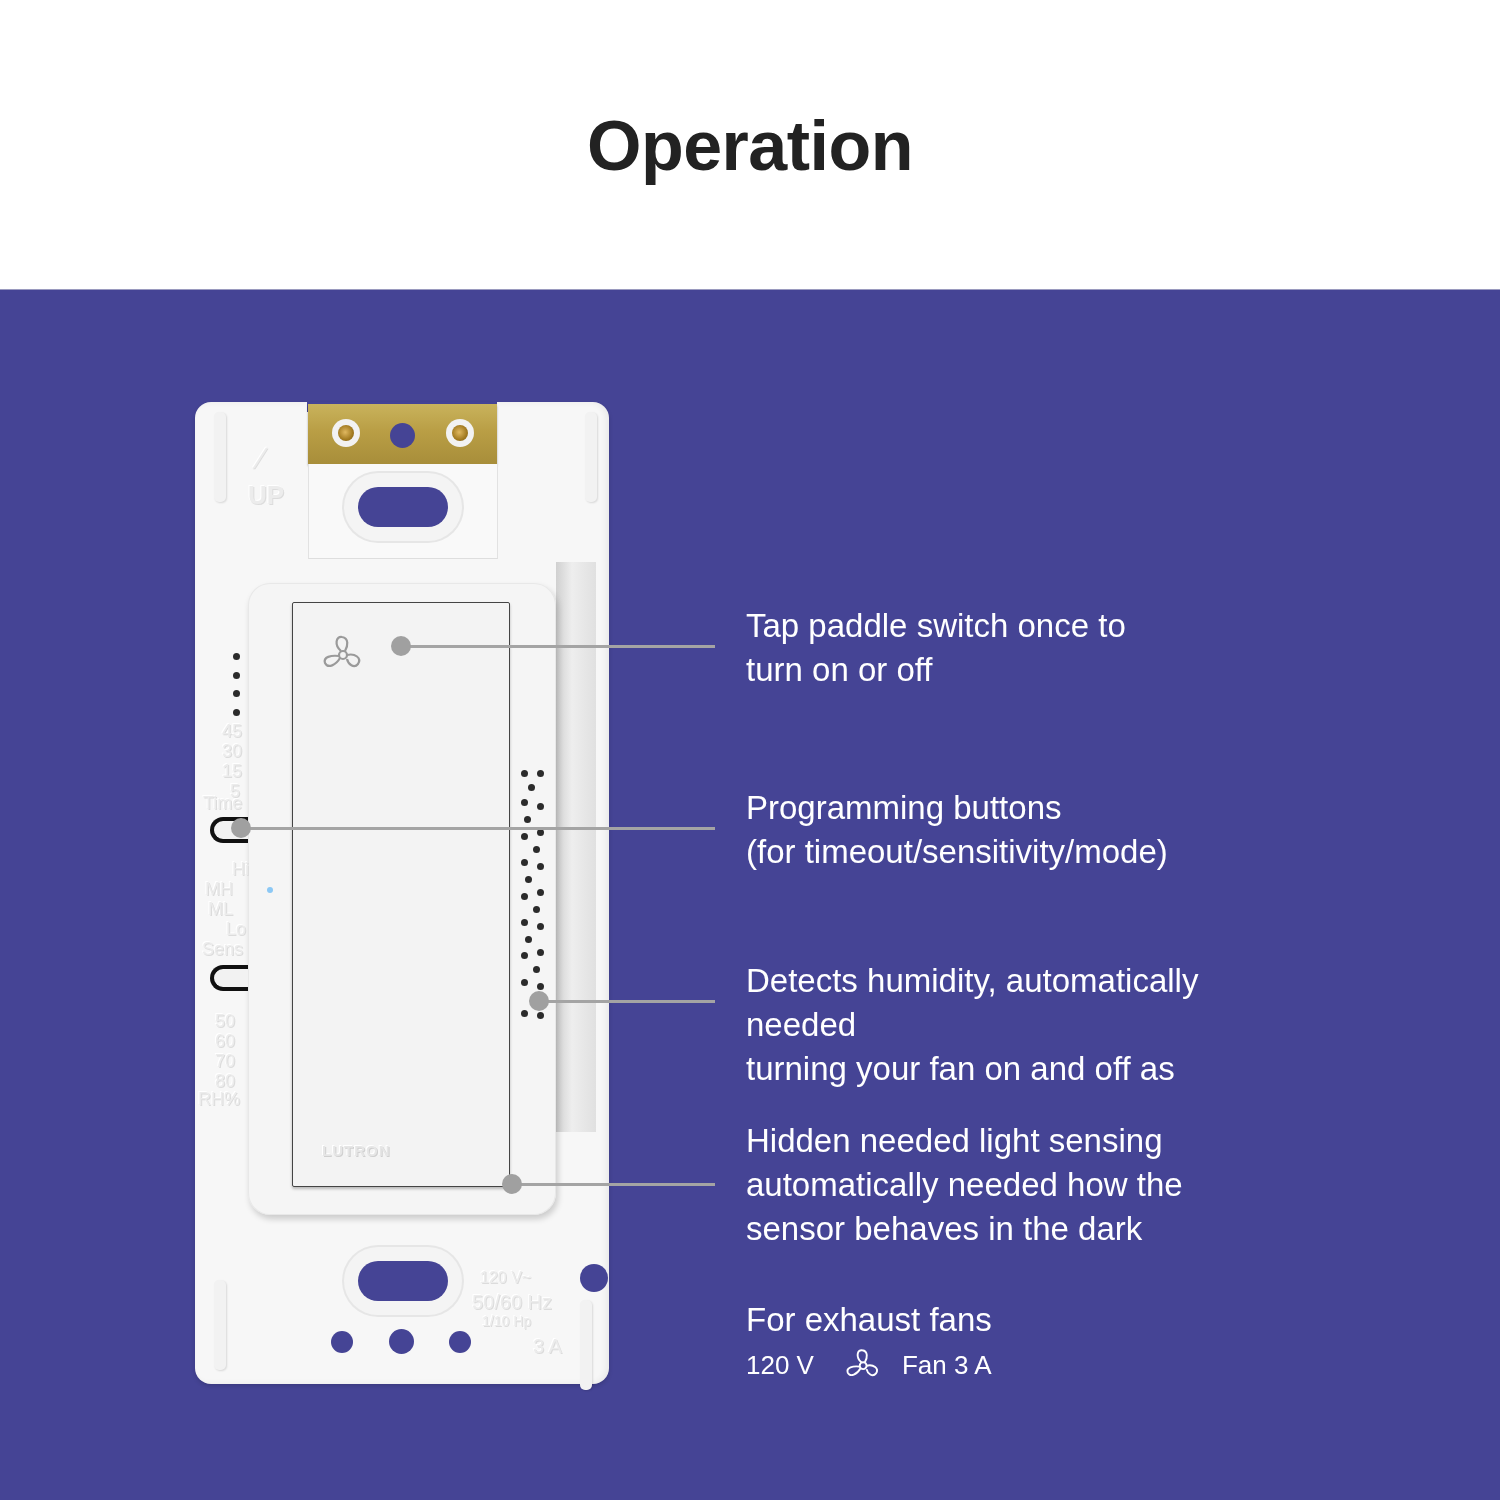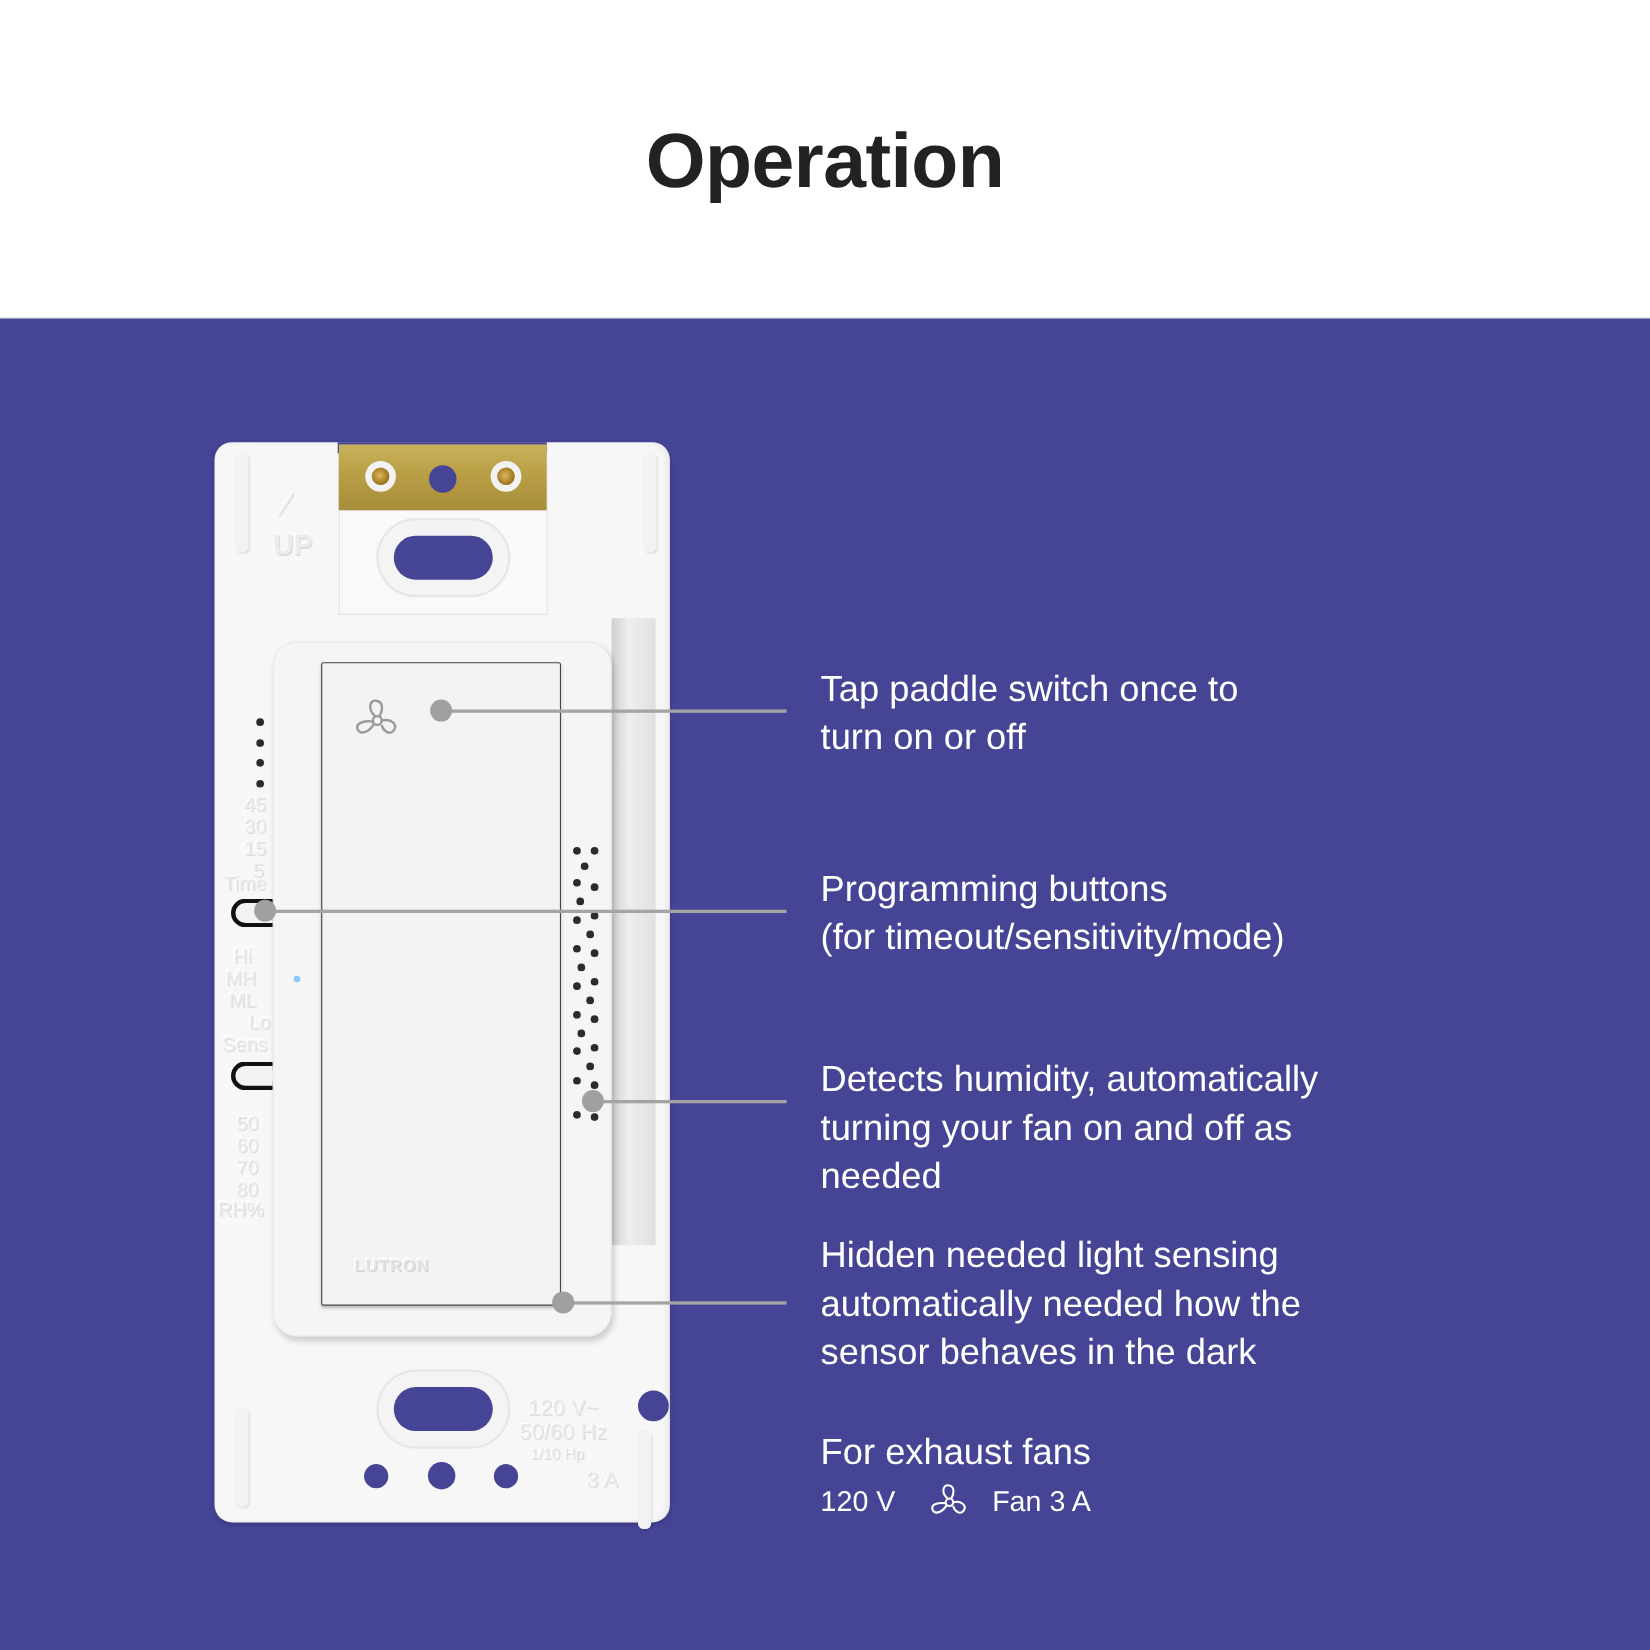--- a/index.html
+++ b/index.html
@@ -105,21 +105,21 @@
   <div class="switch-body"></div>
 
   <div>
     <div class="emboss" style="left:222px; top:722px; font-size:18px;">45</div>
     <div class="emboss" style="left:222px; top:742px; font-size:18px;">30</div>
     <div class="emboss" style="left:222px; top:762px; font-size:18px;">15</div>
     <div class="emboss" style="left:230px; top:782px; font-size:18px;">5</div>
     <div class="emboss" style="left:203px; top:768px; font-size:18px;margin-top:26px;">Time</div>
   </div>
   <div>
-    <div class="emboss" style="left:212px; top:860px; font-size:18px;">Hi</div>
+    <div class="emboss" style="left:232px; top:860px; font-size:18px;">Hi</div>
     <div class="emboss" style="left:205px; top:880px; font-size:18px;">MH</div>
     <div class="emboss" style="left:208px; top:900px; font-size:18px;">ML</div>
     <div class="emboss" style="left:213px; top:920px; font-size:18px;margin-left:13px;">Lo</div>
     <div class="emboss" style="left:202px; top:940px; font-size:18px;">Sens</div>
   </div>
   <div>
     <div class="emboss" style="left:215px; top:1012px; font-size:18px;">50</div>
     <div class="emboss" style="left:215px; top:1032px; font-size:18px;">60</div>
     <div class="emboss" style="left:215px; top:1052px; font-size:18px;">70</div>
     <div class="emboss" style="left:215px; top:1072px; font-size:18px;">80</div>
@@ -175,21 +175,21 @@
       <div class="dot" style="left:537px; top:1012px;"></div>
   </div>
 
   <div class="slot" style="left:358px; top:1261px;"></div>
   <div class="hole" style="left:331px; top:1331px; width:22px; height:22px;"></div>
   <div class="hole" style="left:389px; top:1329px; width:25px; height:25px;"></div>
   <div class="hole" style="left:449px; top:1331px; width:22px; height:22px;"></div>
   <div class="hole" style="left:580px; top:1264px; width:28px; height:28px;"></div>
 
   <div>
-    <div class="emboss" style="left:480px; top:1270px; font-size:20px;">120 V~</div>
+    <div class="emboss" style="left:480px; top:1270px; font-size:16px;">120 V~</div>
     <div class="emboss" style="left:472px; top:1292px; font-size:20px;">50/60 Hz</div>
     <div class="emboss" style="left:482px; top:1314px; font-size:14px;">1/10 Hp</div>
     <div class="emboss" style="left:533px; top:1336px; font-size:20px;">3 A</div>
   </div>
 </div>
 
 <div>
   <div class="leader-line" style="left:401px; top:645px; width:314px;"></div>
   <div class="leader-dot" style="left:391px; top:636px;"></div>
 </div>
@@ -209,22 +209,22 @@
 <div class="callout" style="top:604px;">
   <div>Tap paddle switch once to</div>
   <div>turn on or off</div>
 </div>
 <div class="callout" style="top:786px;">
   <div>Programming buttons</div>
   <div>(for timeout/sensitivity/mode)</div>
 </div>
 <div class="callout" style="top:959px;">
   <div>Detects humidity, automatically</div>
+  <div>needed</div>
   <div>turning your fan on and off as</div>
-  <div>needed</div>
 </div>
 <div class="callout" style="top:1119px;">
   <div>Hidden needed light sensing</div>
   <div>automatically needed how the</div>
   <div>sensor behaves in the dark</div>
 </div>
 
 <div class="spec-title">For exhaust fans</div>
 <div class="spec-row">
   <span>120 V</span>

